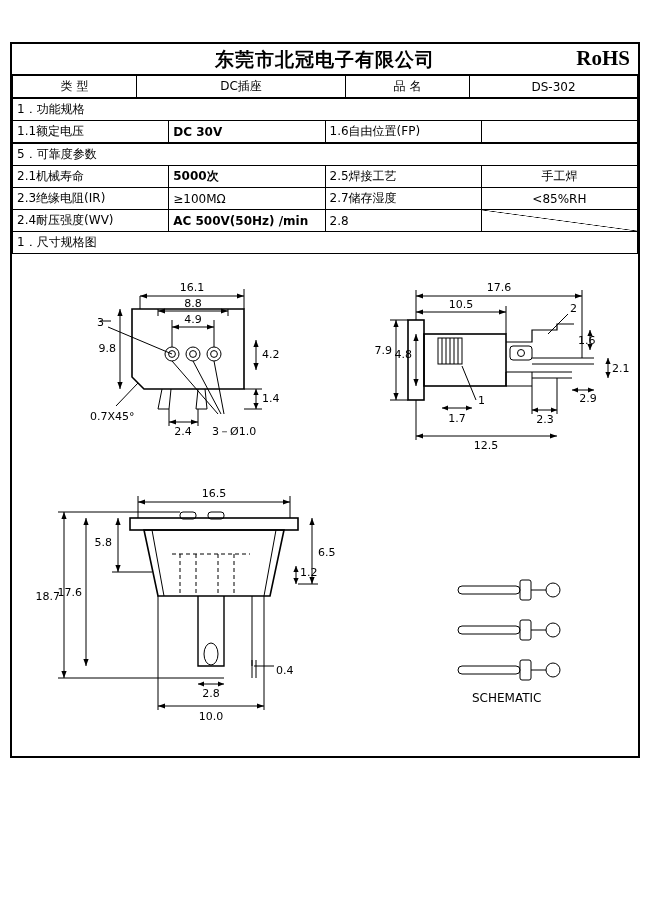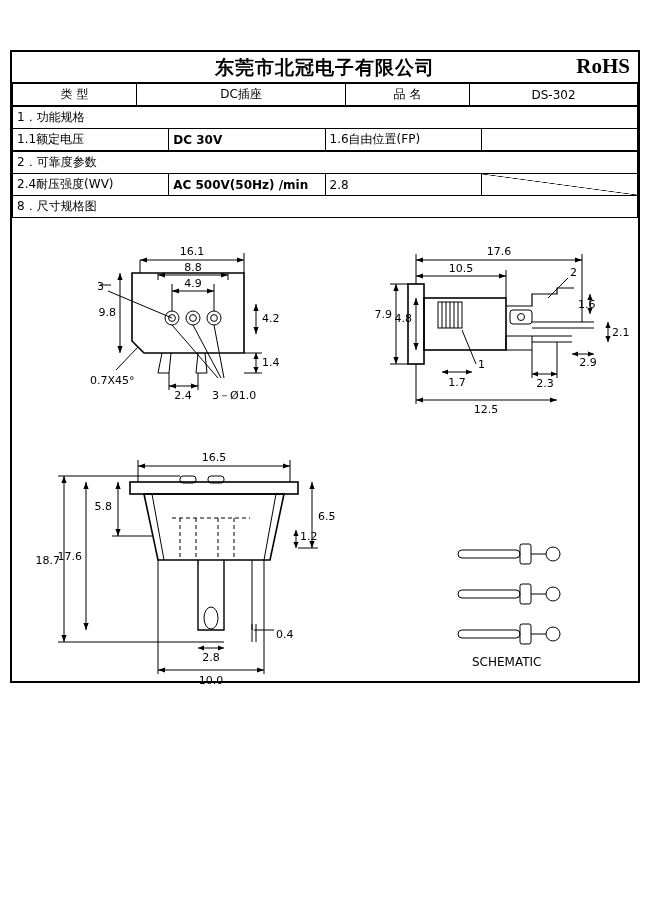--- a/index.html
+++ b/index.html
@@ -1,18 +1,18 @@
 <!DOCTYPE html>
 <html><head>
 <meta charset="utf-8">
 <style>
   html,body{margin:0;padding:0;background:#ffffff;}
   body{font-family:"Liberation Sans","DejaVu Sans",sans-serif;color:#000;}
   #page{position:relative;width:650px;height:919px;overflow:hidden;background:#fff;}
-  #sheet{position:absolute;left:10px;top:50px;width:630px;height:633px;border:2px solid #000;box-sizing:border-box;}
+  #sheet{position:absolute;left:10px;top:42px;width:630px;height:716px;border:2px solid #000;box-sizing:border-box;}
   
   .hdr{position:relative;height:30px;border-bottom:1px solid #000;}
   .hdr-title{position:absolute;left:0;right:0;top:3px;text-align:center;font-size:19px;font-weight:bold;
              font-family:"DejaVu Sans",sans-serif;letter-spacing:1px;}
   .hdr-rohs{position:absolute;right:8px;top:2px;font-size:21px;font-weight:bold;font-family:"Liberation Serif",serif;margin-left:38px;}
   
   table.t{border-collapse:collapse;width:100%;table-layout:fixed;}
   table.t td{border:1px solid #000;height:21px;font-size:12px;padding:0 4px;
              font-family:"DejaVu Sans",sans-serif;vertical-align:middle;}
   .lbl{width:115px;margin-left:44px;}
@@ -58,30 +58,42 @@
         <td style="width:200px" class="bold">DC 30V</td>
         <td class="lbl">1.6自由位置(FP)</td>
         <td></td>
       </tr>
     </tbody>
       </table>
 
     <table class="t">
       <tbody>
           <tr>
-        <td colspan="4" class="sec">2．可靠度参数</td>
+        <td colspan="4" class="sec">5．可靠度参数</td>
+      </tr>
+      <tr>
+        <td class="lbl">2.1机械寿命</td>
+        <td style="width:200px" class="bold">5000次</td>
+        <td class="lbl">2.5焊接工艺</td>
+        <td class="ctr">手工焊</td>
+      </tr>
+      <tr>
+        <td class="lbl">2.3绝缘电阻(IR)</td>
+        <td>≥100MΩ</td>
+        <td class="lbl">2.7储存湿度</td>
+        <td class="ctr">&lt;85%RH</td>
       </tr>
       <tr>
         <td class="lbl">2.4耐压强度(WV)</td>
         <td class="bold">AC 500V(50Hz) /min</td>
         <td class="lbl">2.8</td>
         <td class="slash"></td>
       </tr>
       <tr>
-        <td colspan="4" class="sec">8．尺寸规格图</td>
+        <td colspan="4" class="sec">1．尺寸规格图</td>
       </tr>
     </tbody>
       </table>
 
     <div id="draw">
       <svg width="626" height="612" viewBox="0 0 626 612">
         <g stroke="#000" fill="none" stroke-width="1" font-family="DejaVu Sans, sans-serif" font-size="11">
 
         <g>
 

